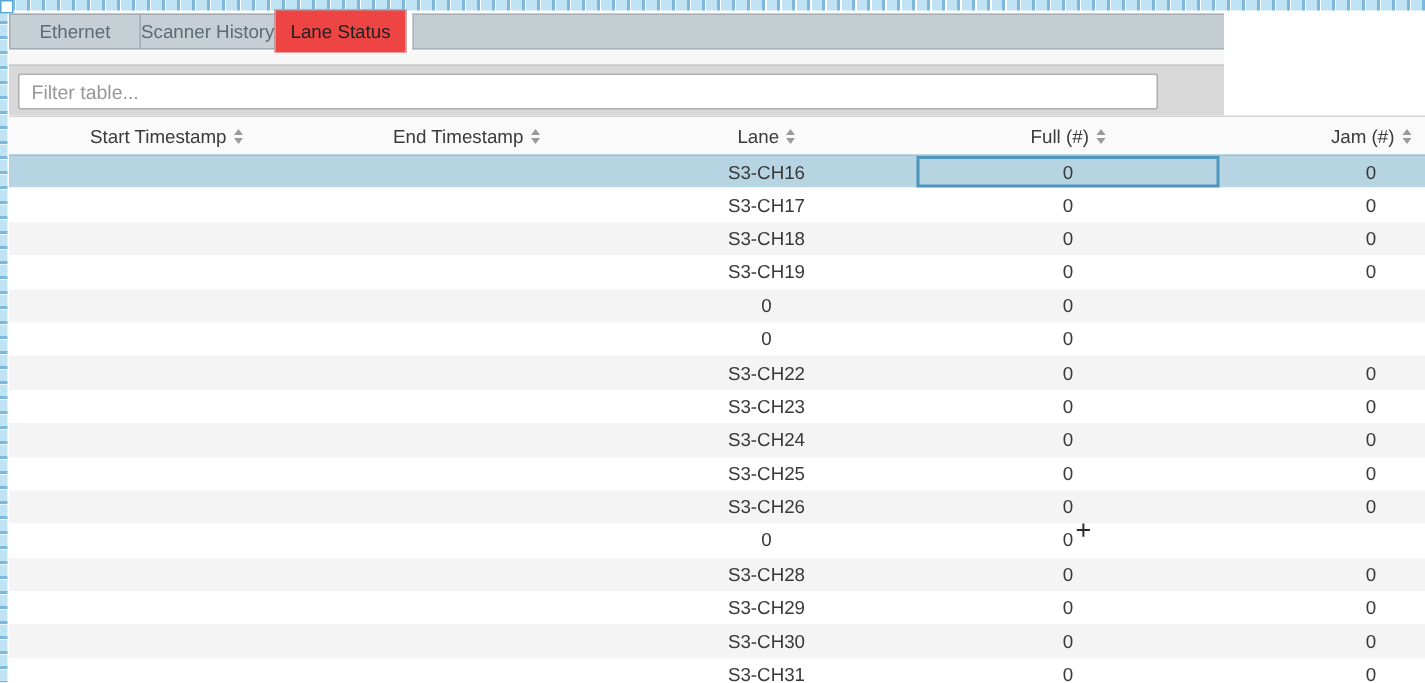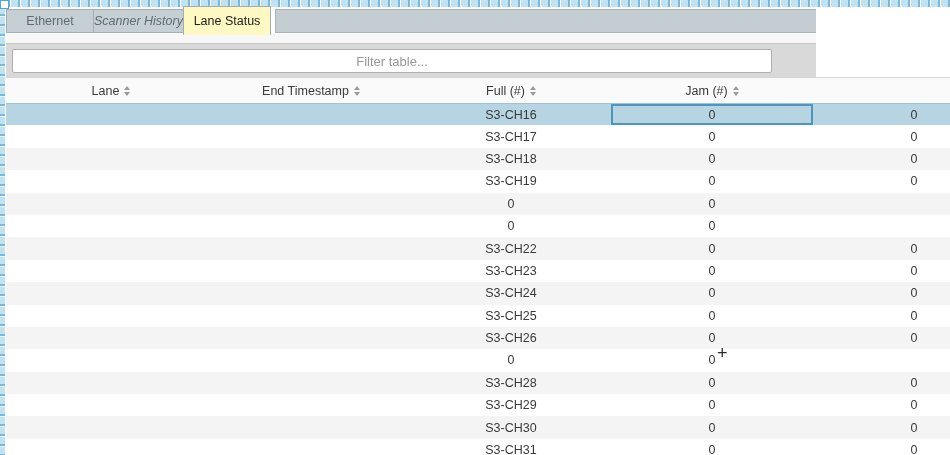--- a/index.html
+++ b/index.html
@@ -17,34 +17,34 @@
   .sel-handle { position:absolute; left:0; top:0; width:9px; height:9px;
     background:#ffffff; border:1px solid #55a6d2; z-index:50; }
 
   
   .tabstrip { position:absolute; left:6px; top:6px; right:0; height:29px;
     display:flex; align-items:flex-start; }
   .tab { height:24px; margin-top:3px; display:flex; align-items:center; justify-content:center;
     background:#c6cfd3; border:1px solid #a3aeb4; margin-left:-1px;
     font-size:12.5px; color:#5d6c74; cursor:pointer; }
   .tab.t0 { width:88px; margin-left:0; }
-  .tab.t1 { width:91px;font-style:italic; }
-  .tab.active { height:29px; margin-top:0; background:#fef9c3; border-bottom:none;
+  .tab.t1 { width:91px; }
+  .tab.active { height:29px; margin-top:0; background:#ef4444; border-bottom:none;
     color:#222222; z-index:2; width:88px; }
   .tab-filler { flex:1; height:24px; margin-top:3px; margin-left:4px;
     background:#c4cdd2; border:1px solid #a9b4ba; border-right:none; }
 
   .pane-strip { position:absolute; left:6px; top:34px; right:0; height:9px; background:#f7f7f7; }
 
   
   .filterbar { position:absolute; left:6px; top:43px; right:0; height:34px;
     background:#d9d9d9; border-top:1px solid #c6c6c6; }
   .filter-input { position:absolute; left:6px; top:5px; width:760px; height:24px;
     background:#ffffff; border:1px solid #aeaeae; border-radius:2px;
-    font-family:"Liberation Sans", sans-serif; font-size:13px; color:#444444; padding:0 8px; outline:none;text-align:center; }
+    font-family:"Liberation Sans", sans-serif; font-size:13px; color:#444444; padding:0 8px; outline:none; }
   .filter-input::placeholder { color:#979797; }
 
   
   .grid-cols { display:grid; grid-template-columns:200px 200px 200px 202px 202px; }
   .thead { position:absolute; left:6px; top:77px; width:1010px; height:26px;
     background:#fafafa; border-top:1px solid #d5d5d5; padding-left:5px; }
   .hcell { display:flex; align-items:center; justify-content:center;
     font-size:12.5px; color:#3a3a3a; cursor:pointer; }
   .sorter { display:inline-flex; flex-direction:column; gap:2px; margin-left:5px; }
   .tri-up { width:0; height:0; border-left:3.5px solid transparent;
@@ -81,28 +81,35 @@
     <div class="tab-filler"></div>
   </div>
   <div class="pane-strip"></div>
 
   <div class="filterbar">
     <input class="filter-input" type="text" value="" placeholder="Filter table..." style="">
   </div>
 
   <div class="thead grid-cols">
     <div class="hcell">
+      <span>Start Timestamp</span>
+      <span class="sorter">
+          <span class="tri-up"></span>
+          <span class="tri-down"></span>
+        </span>
+    </div>
+    <div class="hcell">
+      <span>End Timestamp</span>
+      <span class="sorter">
+          <span class="tri-up"></span>
+          <span class="tri-down"></span>
+        </span>
+    </div>
+    <div class="hcell">
       <span>Lane</span>
-      <span class="sorter">
-          <span class="tri-up"></span>
-          <span class="tri-down"></span>
-        </span>
-    </div>
-    <div class="hcell">
-      <span>End Timestamp</span>
       <span class="sorter">
           <span class="tri-up"></span>
           <span class="tri-down"></span>
         </span>
     </div>
     <div class="hcell">
       <span>Full (#)</span>
       <span class="sorter">
           <span class="tri-up"></span>
           <span class="tri-down"></span>

